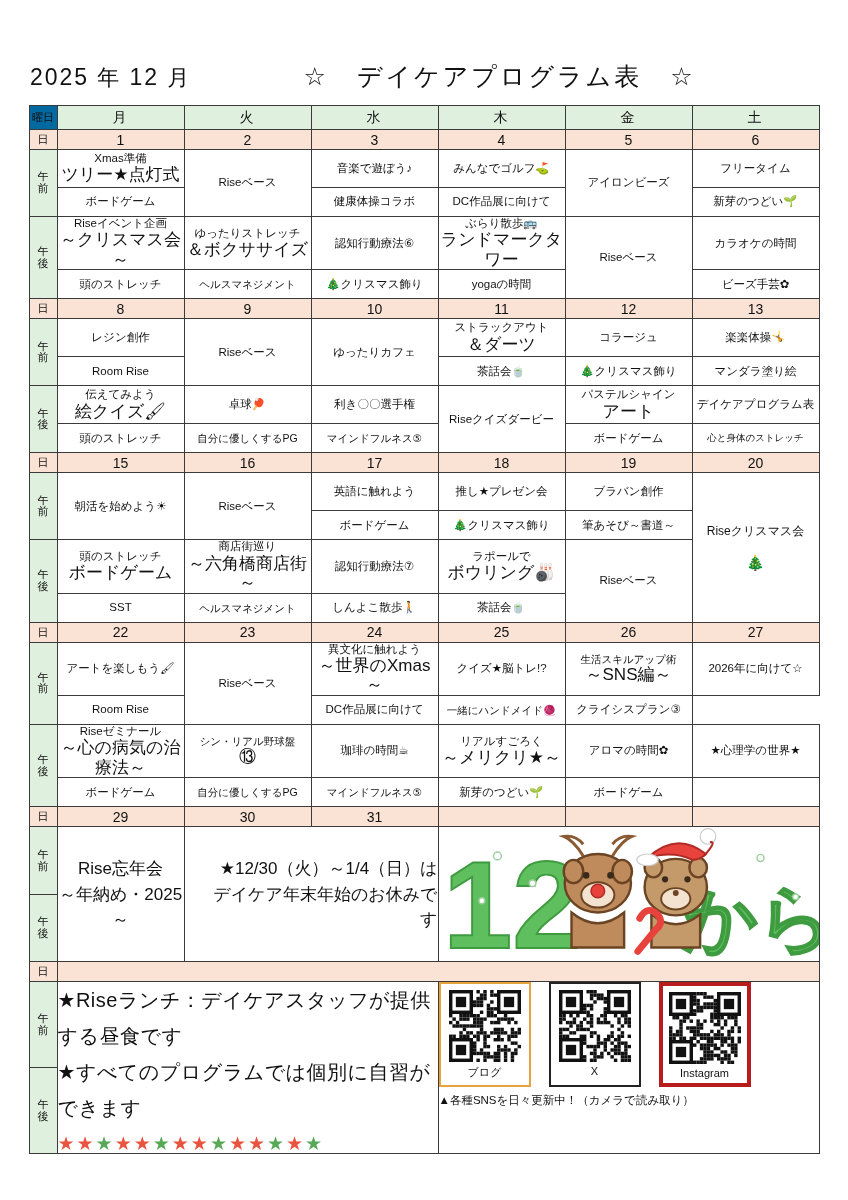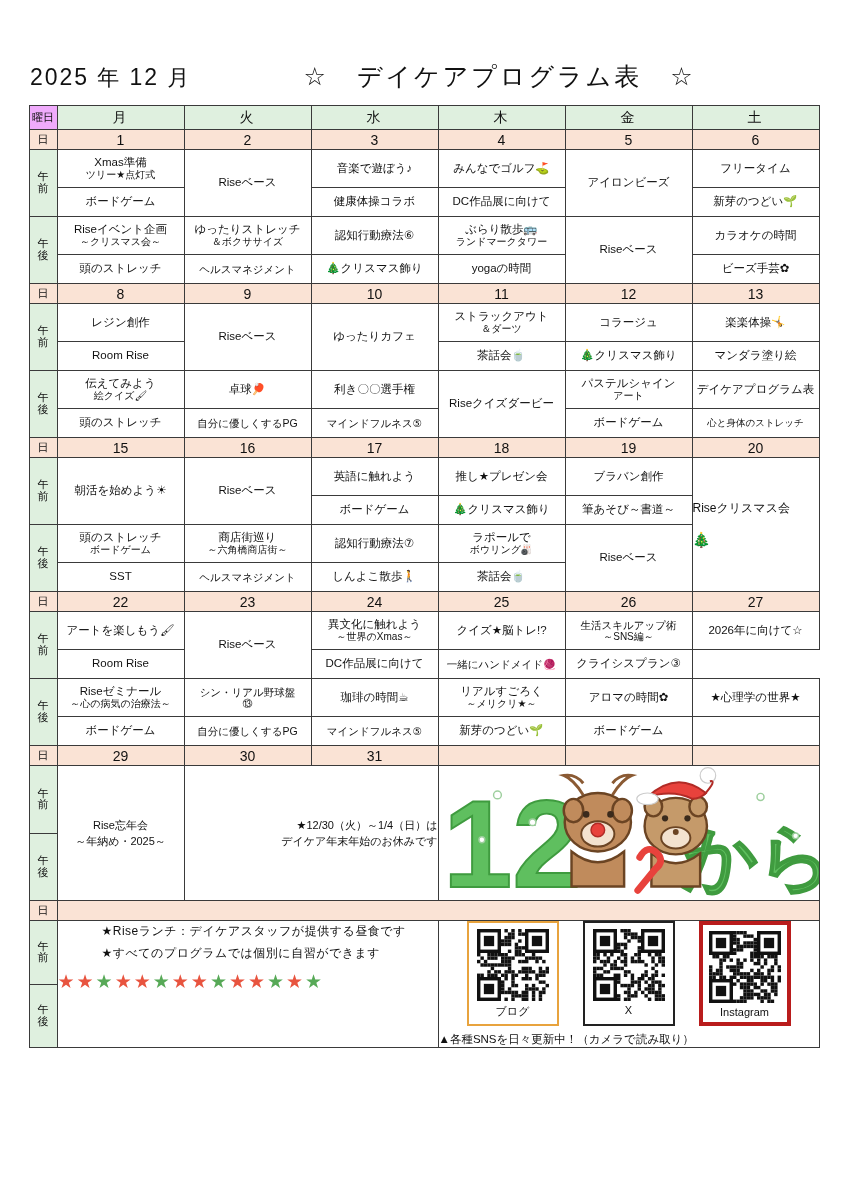--- a/index.html
+++ b/index.html
@@ -51,21 +51,21 @@
   .day-col { width: 127px; }
 
   .hdr-cell {
     background: #dff0df;
     text-align: center;
     font-size: 14px;
     height: 24px;
     letter-spacing: 2px;
   }
   .hdr-youbi {
-    background: #f0abfc;
+    background: #0369a1;
     font-size: 11px;
     text-align: center;
     letter-spacing: 0px;
   }
   .datebar-lbl {
     background: #fae3d5;
     text-align: center;
     font-size: 11px;
     height: 20px;
   }
@@ -86,68 +86,67 @@
   .slot {
     height: 29px;
     text-align: center;
     font-size: 11.5px;
     line-height: 1.15;
     padding: 1px 2px;
     vertical-align: middle;
     overflow: hidden;
   }
   .slot.two { height: 38px; }
-  .slot .l2 { display: block; font-size: 10px; }
+  .slot .l2 { display: block; font-size: 17px; }
   .slot.small { font-size: 10.5px; }
   .slot.tiny { font-size: 9.5px; }
   .nb-bottom { border-bottom: none !important; }
   .merge-cell {
-    text-align: left;
+    text-align: center;
     font-size: 12px;
     vertical-align: middle;
   }
   .dec-text {
     text-align: center;
-    font-size: 11px;
+    font-size: 17px;
     line-height: 1.5;
     vertical-align: middle;
   }
   .dec-art {
     position: relative;
     vertical-align: middle;
     padding: 0;
   }
   .art-wrap { position: relative; width: 100%; height: 100%; }
 
   
   .footer-left {
     padding: 10px 8px 6px 14px;
     vertical-align: top;
   }
   .foot-line {
-    font-size: 12px;
+    font-size: 20px;
     line-height: 1.8;
     letter-spacing: 0.5px;
-    padding-left: 44px;
   }
   .stars {
     margin-top: 8px;
     letter-spacing: 2px;
     font-size: 19px;
     line-height: 1;
     white-space: nowrap;
   }
   .footer-right {
     padding: 6px 6px;
     vertical-align: top;
   }
   .qr-row {
     display: flex;
-    justify-content: center;
-    gap: 24px;
+    justify-content: flex-start;
+    gap: 18px;
   }
   .qr-box {
     width: 92px;
     padding: 4px;
     text-align: center;
   }
   .qr-box.orange { border: 2px solid #e8a33d; }
   .qr-box.black { border: 2px solid #222; }
   .qr-box.pink { border: 4px solid #b91c1c; }
   .qr-img {

